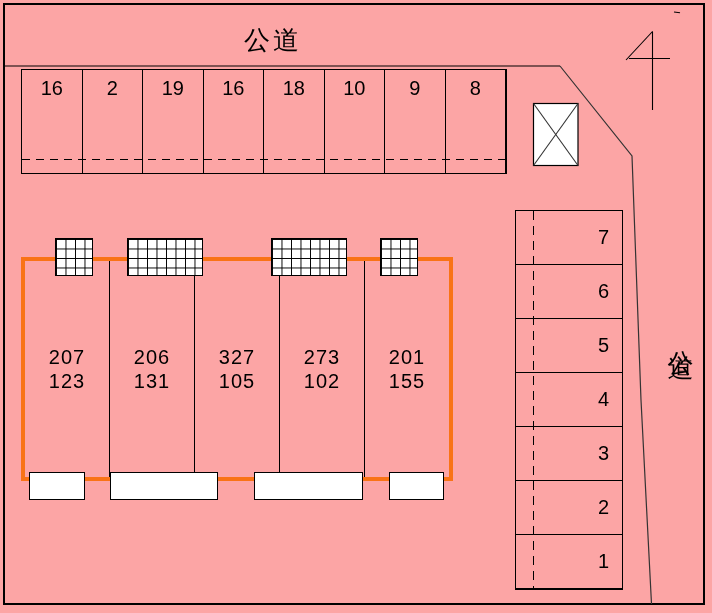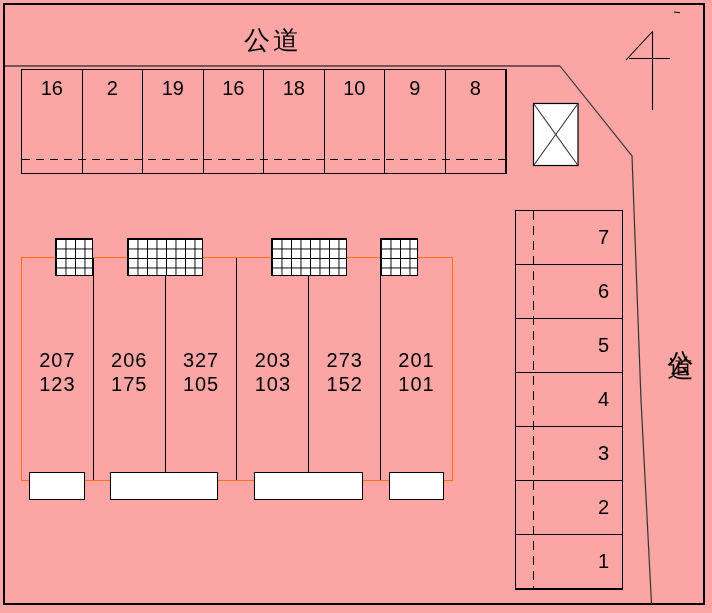--- a/index.html
+++ b/index.html
@@ -52,21 +52,21 @@
   }
   .parking-col .space:last-child { border-bottom:none; }
   .parking-col .dash-v {
     position:absolute; top:0; bottom:0; left:17px; width:1px;
     background:repeating-linear-gradient(180deg,#000 0 9px,transparent 9px 15px);
   }
 
   
   .building {
     position:absolute; left:21px; top:257px; width:432px; height:224px;
-    border:1px solid #f97316; box-sizing:border-box; display:flex; z-index:1;
+    border:4px solid #f97316; box-sizing:border-box; display:flex; z-index:1;
   }
   .building .unit {
     flex:1 1 0; position:relative; border-right:1px solid #000; box-sizing:border-box;
   }
   .building .unit:last-child { border-right:none; }
   .unit-label {
     position:absolute; left:0; right:0; bottom:84px; text-align:center;
     font-size:20px; line-height:24px; letter-spacing:1px;
   }
 
@@ -130,45 +130,39 @@
   <div class="building">
     <div class="unit">
       <div class="unit-label">
         <div>207</div>
         <div>123</div>
       </div>
     </div>
     <div class="unit">
       <div class="unit-label">
         <div>206</div>
-        <div>175</div>
+        <div>131</div>
       </div>
     </div>
     <div class="unit">
       <div class="unit-label">
         <div>327</div>
         <div>105</div>
       </div>
     </div>
     <div class="unit">
       <div class="unit-label">
-        <div>203</div>
-        <div>103</div>
-      </div>
-    </div>
-    <div class="unit">
-      <div class="unit-label">
         <div>273</div>
-        <div>152</div>
+        <div>102</div>
       </div>
     </div>
     <div class="unit">
       <div class="unit-label">
         <div>201</div>
-        <div>101</div>
+        <div>155</div>
       </div>
     </div>
   </div>
 
   <div class="hatch hatch-1"></div>
   <div class="hatch hatch-2"></div>
   <div class="hatch hatch-3"></div>
   <div class="hatch hatch-4"></div>
 
   <div class="porch porch-1"></div>

